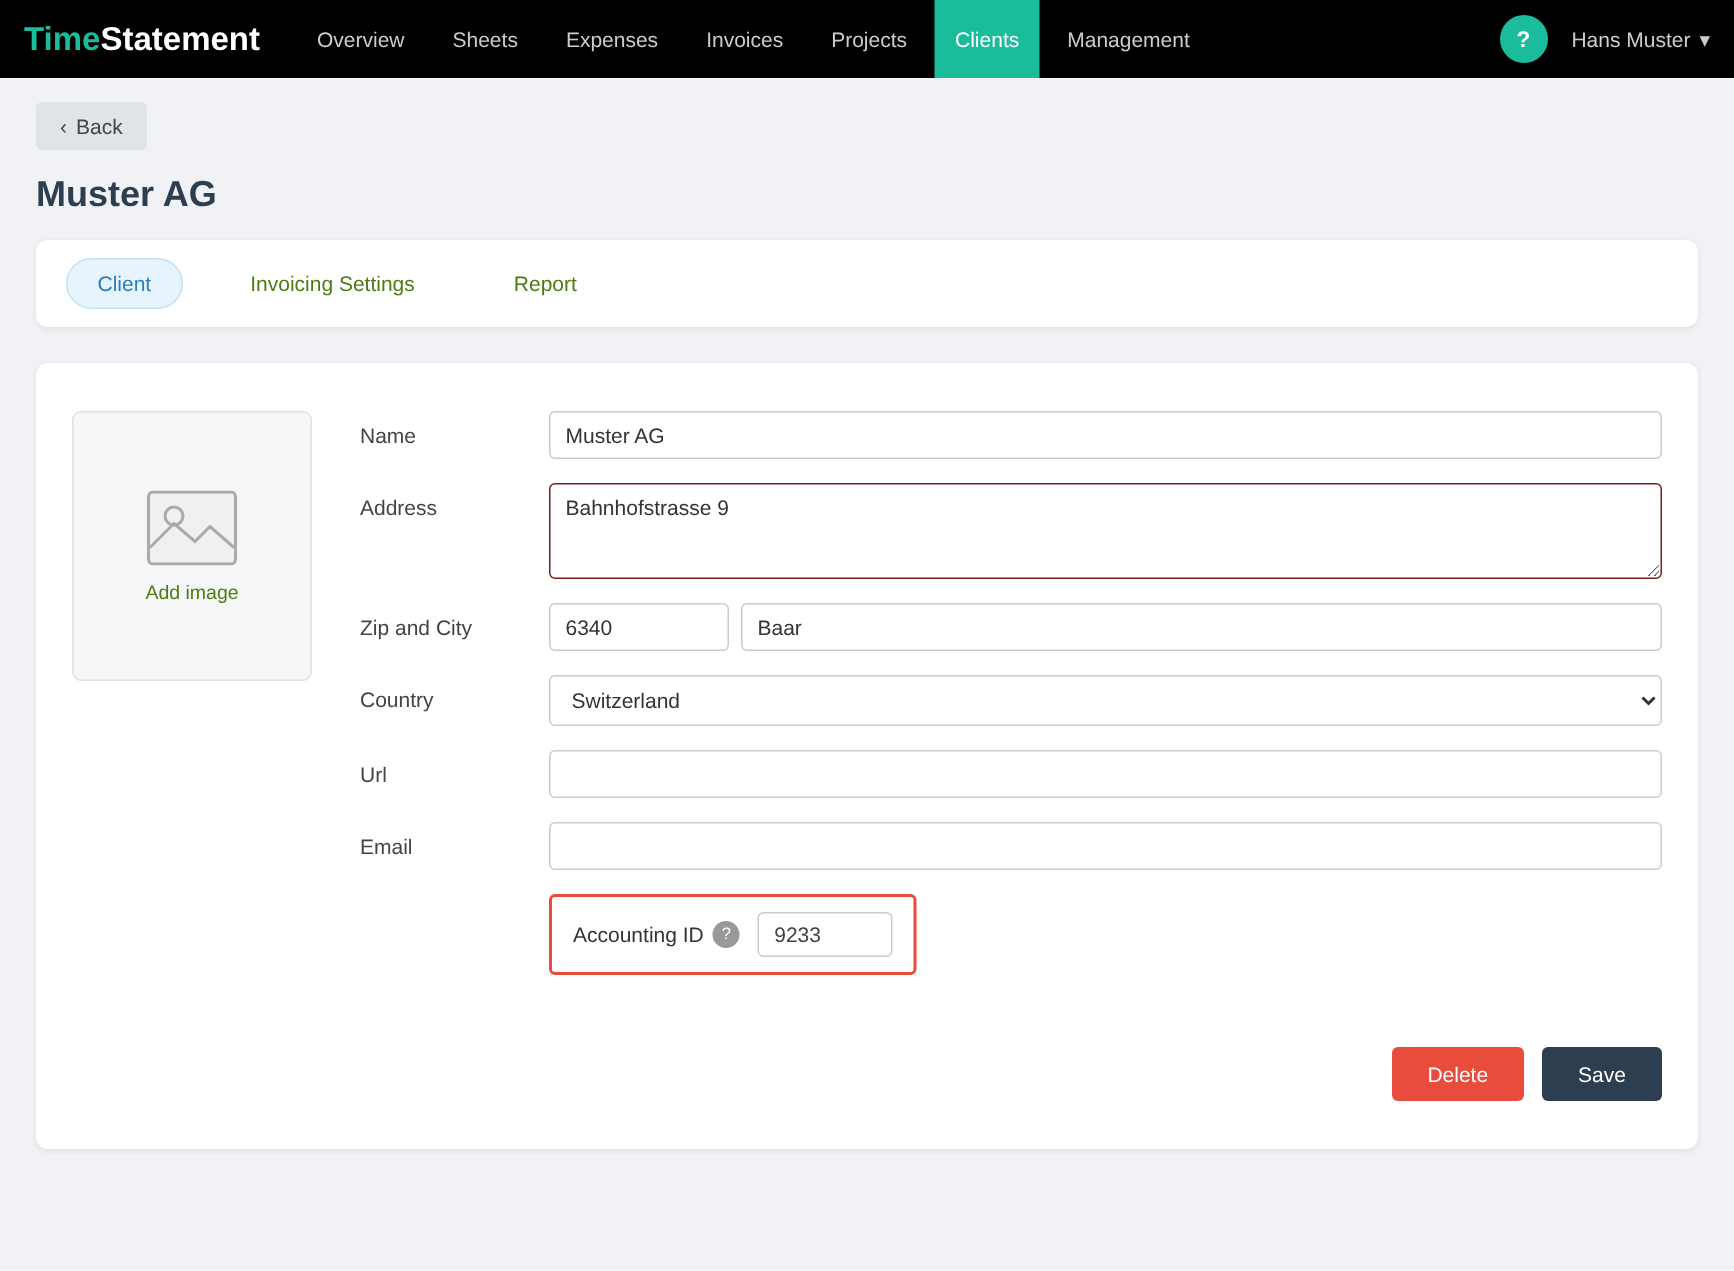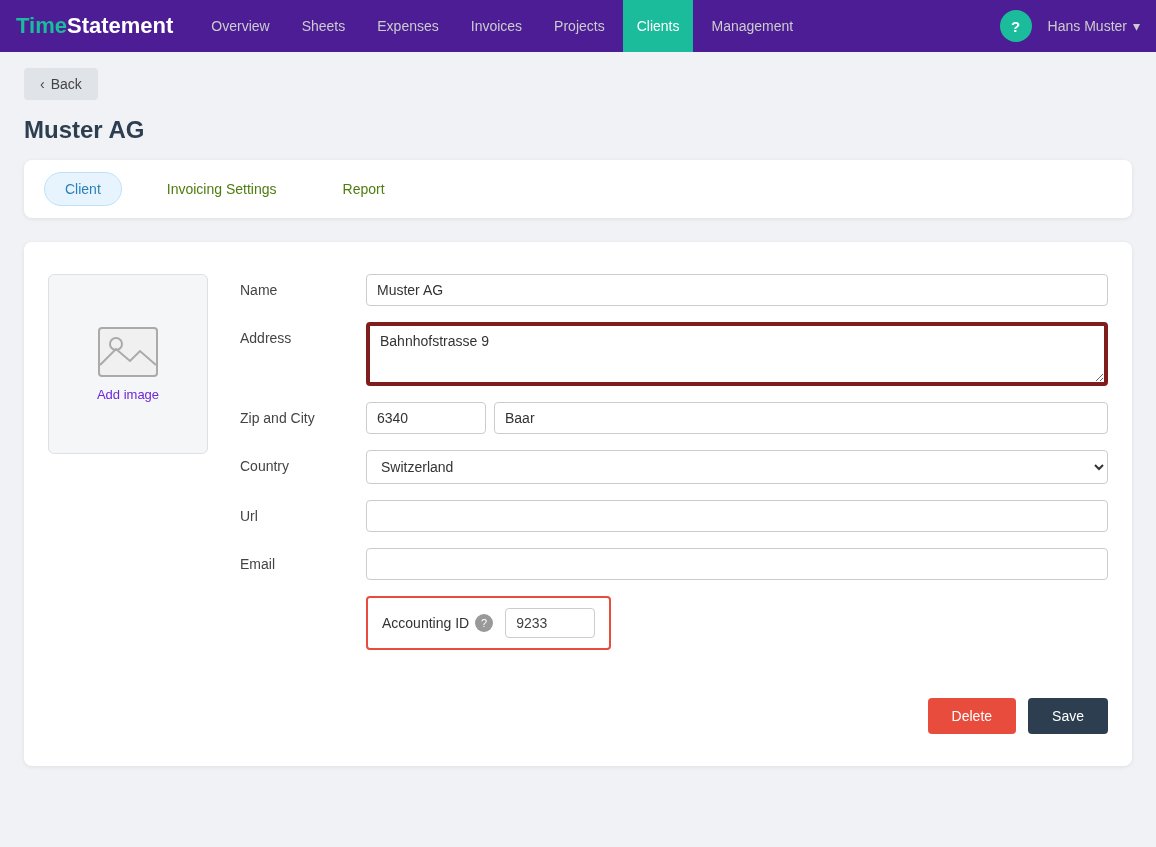--- a/index.html
+++ b/index.html
@@ -1,20 +1,20 @@
 <!DOCTYPE html>
 <html><head>
   <meta charset="utf-8">
   <style>
     * { box-sizing: border-box; margin: 0; padding: 0; }
     body { font-family: 'Segoe UI', Arial, sans-serif; background: #f0f2f5; font-size: 14px; color: #333; }
 
     
     .navbar {
-      background: #4c1d95;
+      background: #000000;
       display: flex;
       align-items: center;
       padding: 0 16px;
       height: 52px;
       gap: 4px;
     }
     .navbar-brand {
       font-size: 22px;
       font-weight: bold;
       margin-right: 20px;
@@ -135,21 +135,21 @@
       cursor: pointer;
       height: 180px;
       border: 1px solid #e0e0e0;
     }
     .image-icon {
       width: 60px;
       height: 50px;
       color: #aaa;
     }
     .image-upload-label {
-      color: #6d28d9;
+      color: #4d7c0f;
       font-size: 13px;
     }
 
     
     .form-fields {
       flex: 1;
       display: flex;
       flex-direction: column;
       gap: 16px;
     }
@@ -173,21 +173,21 @@
       border-radius: 4px;
       padding: 7px 10px;
       font-size: 14px;
       color: #333;
       outline: none;
       background: #fff;
     }
 
     .form-textarea {
       flex: 1;
-      border: 4px solid #7f1d1d;
+      border: 1px solid #7f1d1d;
       border-radius: 4px;
       padding: 7px 10px;
       font-size: 14px;
       color: #333;
       outline: none;
       background: #fff;
       resize: vertical;
       min-height: 64px;
       font-family: inherit;
     }

